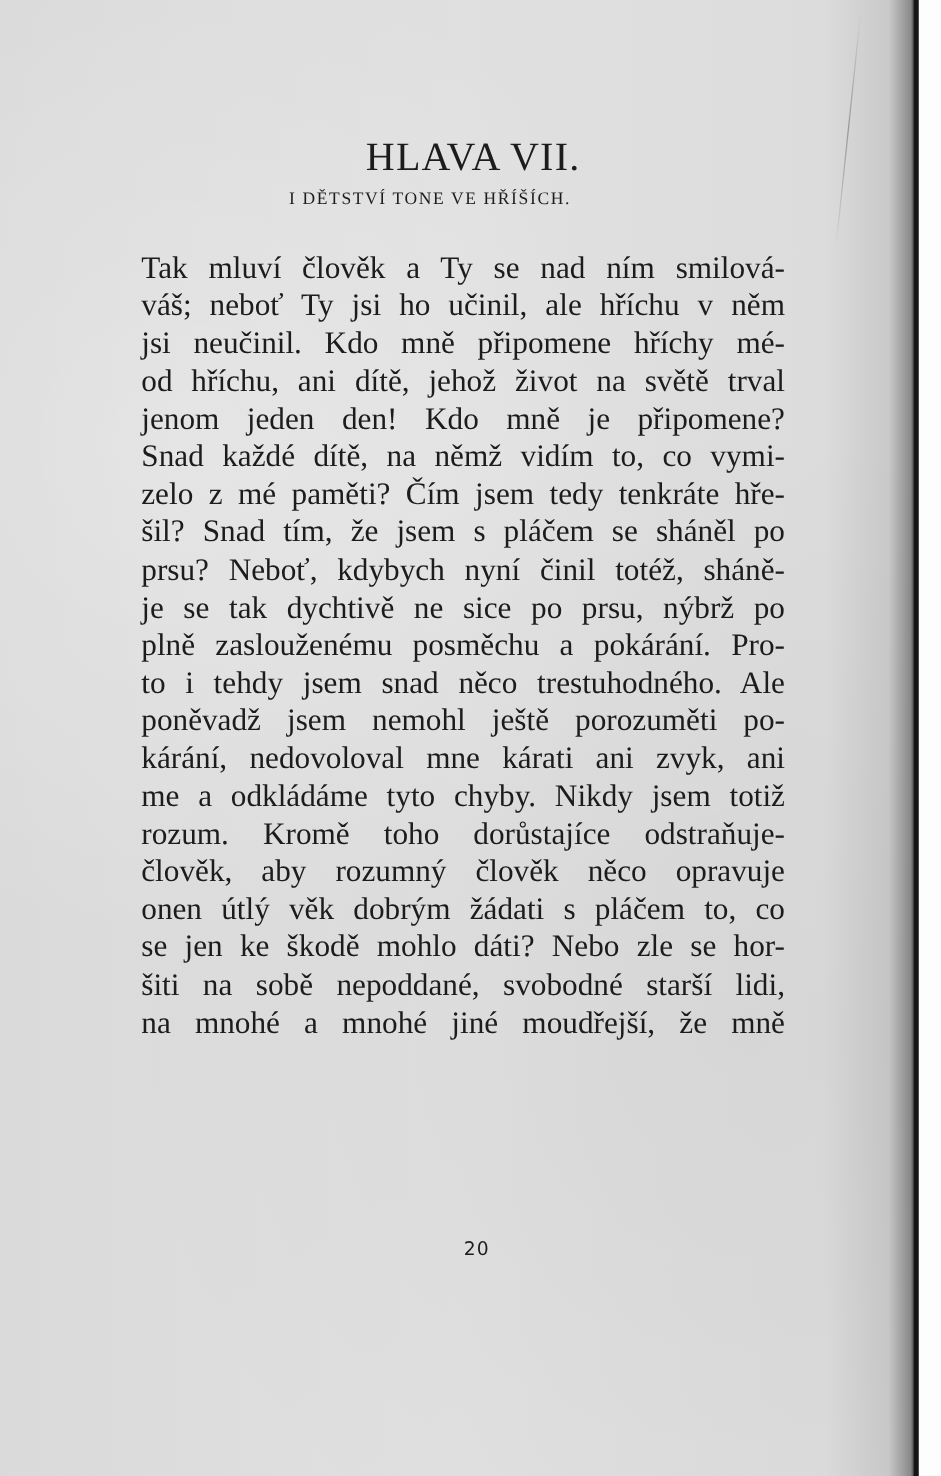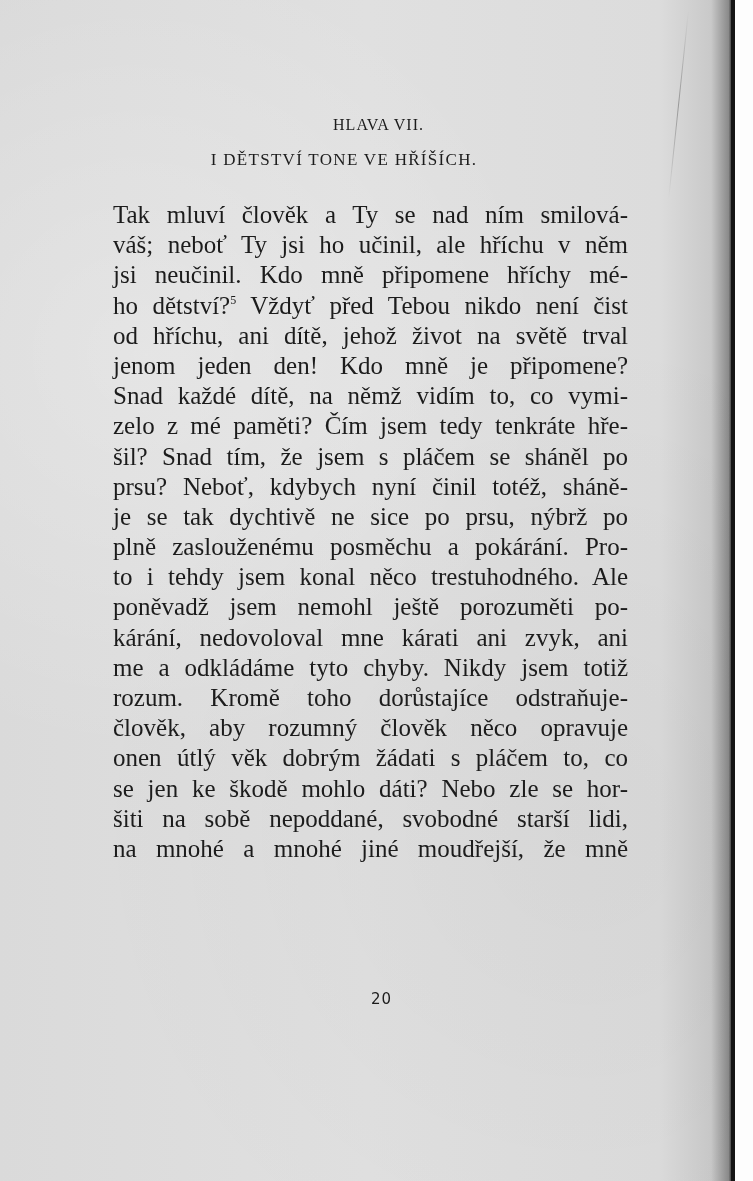--- a/index.html
+++ b/index.html
@@ -44,33 +44,33 @@
       background: linear-gradient(to bottom, rgba(90,90,90,0), rgba(90,90,90,0.5), rgba(90,90,90,0));
       transform: rotate(6deg);
       transform-origin: top left;
     }
     .title {
       position: absolute;
       left: 0;
       width: 753px;
       top: 110px;
       text-align: center;
-      font-size: 16px;
+      font-size: 32px;
       letter-spacing: 1px;
       line-height: 30px;
       padding-left: 4px;
       box-sizing: border-box;
     }
     .subtitle {
       position: absolute;
       left: 0;
       width: 684px;
       top: 151px;
       text-align: center;
-      font-size: 17px;
+      font-size: 14px;
       letter-spacing: 1.3px;
       line-height: 18px;
       box-sizing: border-box;
       padding-left: 4px;
     }
     .body-text {
       position: absolute;
       left: 113px;
       top: 200px;
       width: 515px;
@@ -112,30 +112,29 @@
 <div class="page">
   <div class="page-crease"></div>
 
   <div class="title">HLAVA VII.</div>
   <div class="subtitle">I DĚTSTVÍ TONE VE HŘÍŠÍCH.</div>
 
   <div class="body-text">
     <span class="line">Tak mluví člověk a Ty se nad ním smilová-</span>
     <span class="line">váš; neboť Ty jsi ho učinil, ale hříchu v něm</span>
     <span class="line">jsi neučinil. Kdo mně připomene hříchy mé-</span>
-    <span class="line"><span>ho dětství?</span><sup>5</sup><span> Vždyť před Tebou nikdo není čist</span></span>
     <span class="line">od hříchu, ani dítě, jehož život na světě trval</span>
     <span class="line">jenom jeden den! Kdo mně je připomene?</span>
     <span class="line">Snad každé dítě, na němž vidím to, co vymi-</span>
     <span class="line">zelo z mé paměti? Čím jsem tedy tenkráte hře-</span>
     <span class="line">šil? Snad tím, že jsem s pláčem se sháněl po</span>
     <span class="line">prsu? Neboť, kdybych nyní činil totéž, sháně-</span>
     <span class="line">je se tak dychtivě ne sice po prsu, nýbrž po</span>
     <span class="line">plně zaslouženému posměchu a pokárání. Pro-</span>
-    <span class="line">to i tehdy jsem konal něco trestuhodného. Ale</span>
+    <span class="line">to i tehdy jsem snad něco trestuhodného. Ale</span>
     <span class="line">poněvadž jsem nemohl ještě porozuměti po-</span>
     <span class="line">kárání, nedovoloval mne kárati ani zvyk, ani</span>
     <span class="line">me a odkládáme tyto chyby. Nikdy jsem totiž</span>
     <span class="line">rozum. Kromě toho dorůstajíce odstraňuje-</span>
     <span class="line">člověk, aby rozumný člověk něco opravuje</span>
     <span class="line">onen útlý věk dobrým žádati s pláčem to, co</span>
     <span class="line">se jen ke škodě mohlo dáti? Nebo zle se hor-</span>
     <span class="line">šiti na sobě nepoddané, svobodné starší lidi,</span>
     <span class="line">na mnohé a mnohé jiné moudřejší, že mně</span>
   </div>

